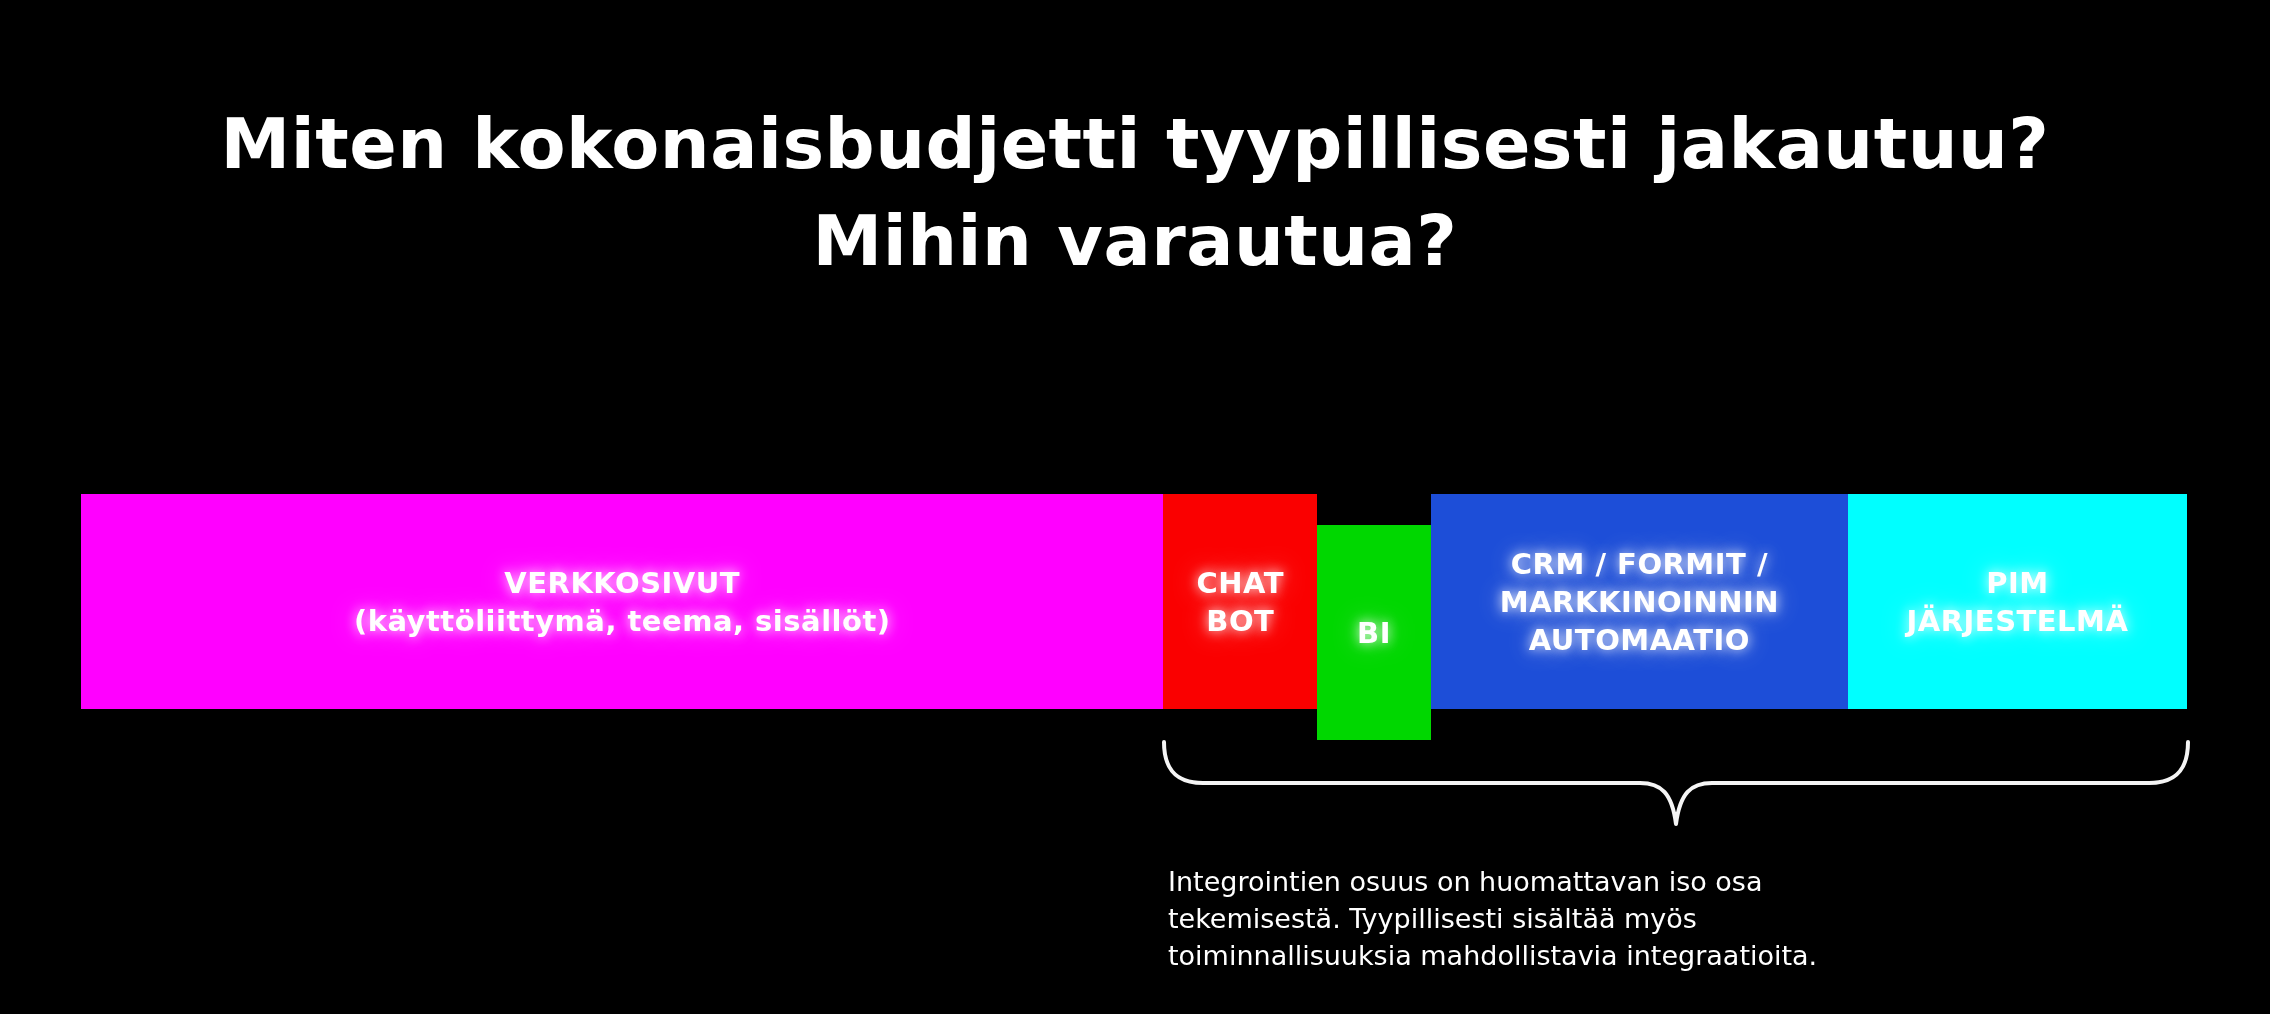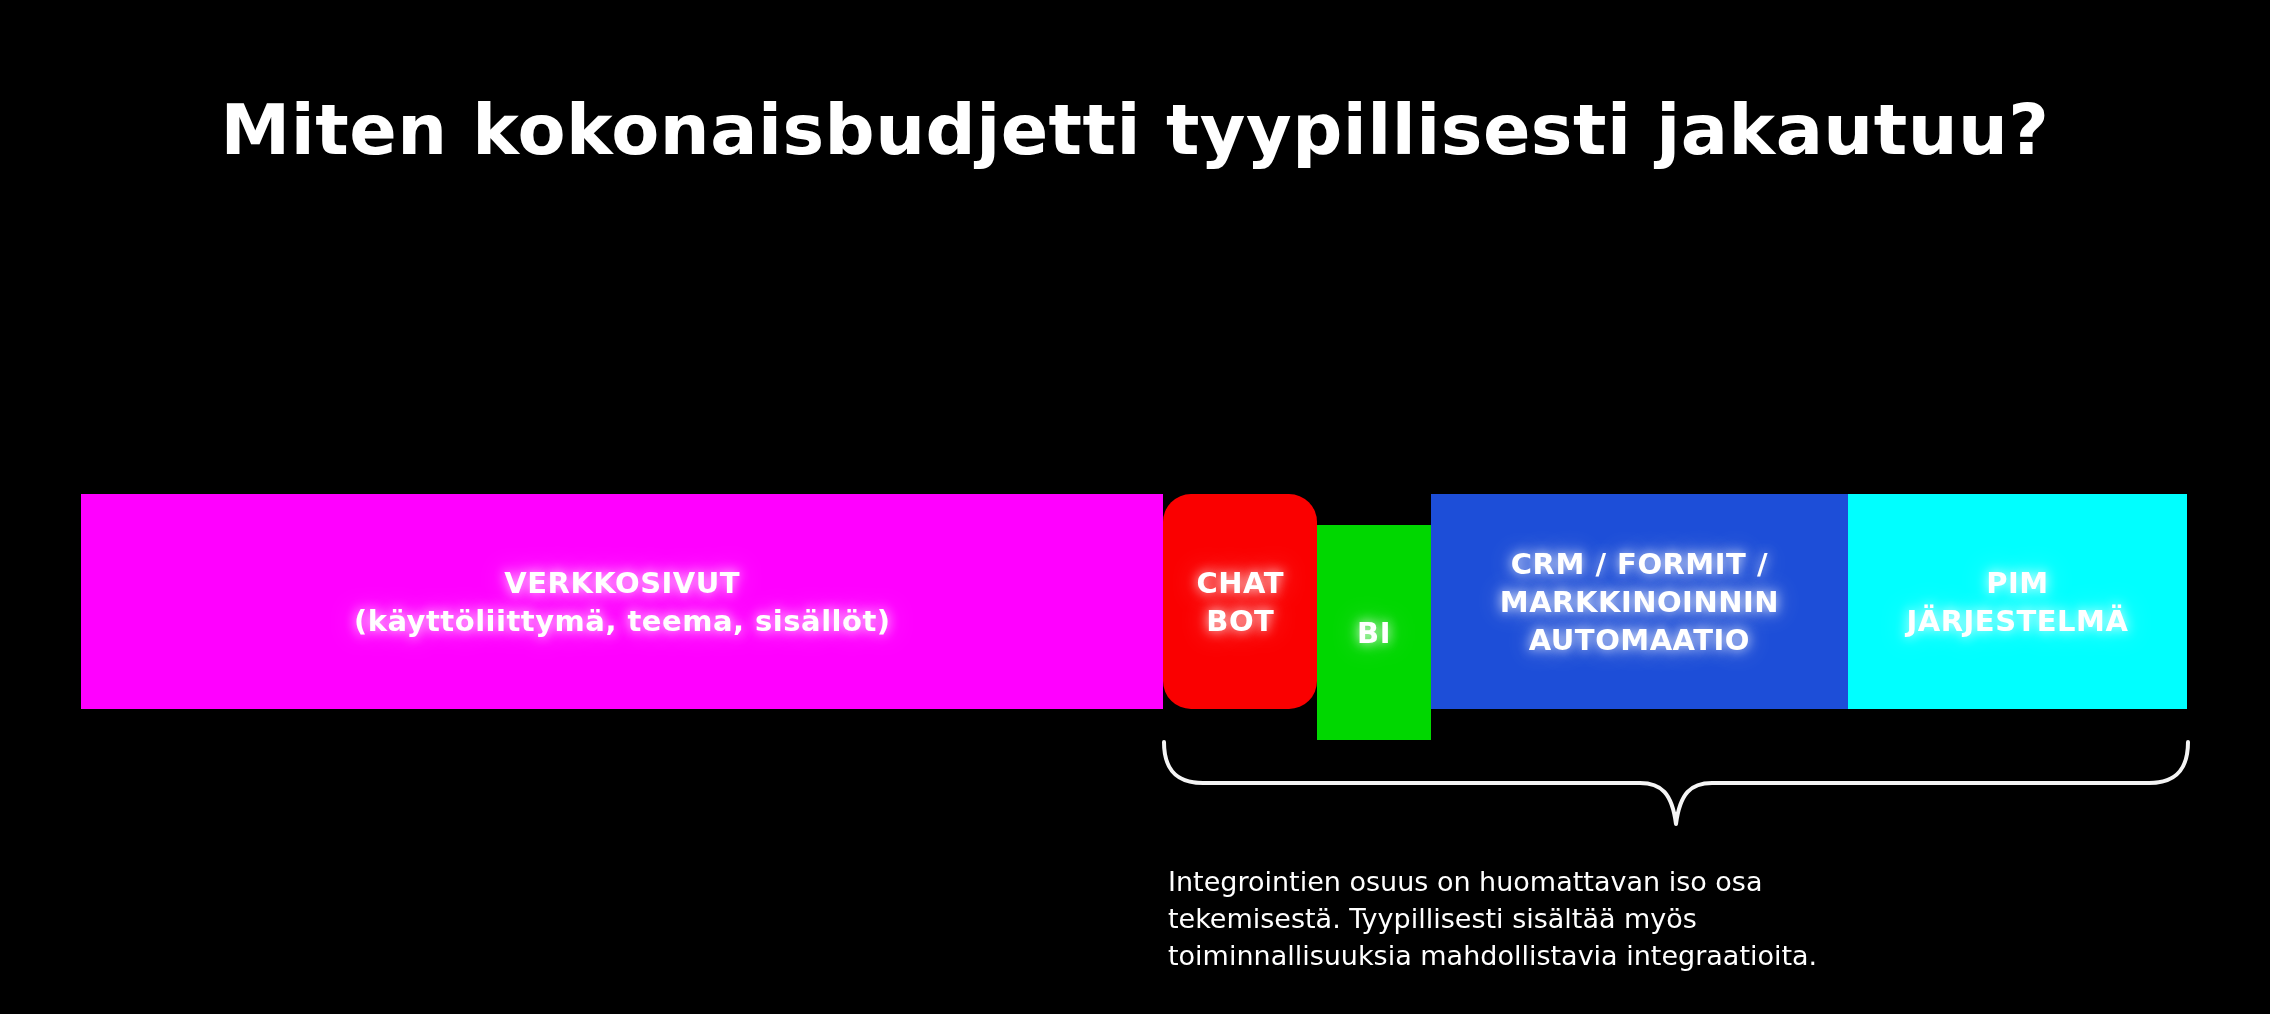--- a/index.html
+++ b/index.html
@@ -11,21 +11,21 @@
     position: relative;
     width: 2270px;
     height: 1014px;
     background: #000000;
     overflow: hidden;
     font-family: "DejaVu Sans", sans-serif;
     color: #FFFFFF;
   }
   .title {
     position: absolute;
-    top: 82px;
+    top: 96px;
     left: 0;
     width: 100%;
     text-align: center;
     font-size: 70px;
     font-weight: bold;
     line-height: 97px;
     letter-spacing: 0.5px;
     color: #FFFFFF;
   }
   .budget-bar {
@@ -74,28 +74,29 @@
     color: #FFFFFF;
   }
 </style>
 </head>
 <body>
 
 <div class="slide">
 
   <div class="title">
     <div>Miten kokonaisbudjetti tyypillisesti jakautuu?</div>
+    <div>Mihin varautua?</div>
   </div>
 
   <div class="budget-bar">
     <div class="seg" style="background: rgb(255, 0, 255); width: 51.4%;">
       <div class="seg-label">VERKKOSIVUT
 (käyttöliittymä, teema, sisällöt)</div>
     </div>
-    <div class="seg" style="background: rgb(250, 0, 0); width: 7.3%; border-radius: 28px;">
+    <div class="seg" style="background: rgb(250, 0, 0); width: 7.3%;">
       <div class="seg-label">CHAT
 BOT</div>
     </div>
     <div class="seg" style="background: rgb(0, 215, 0); width: 5.4%; margin-top: 31px;">
       <div class="seg-label">BI</div>
     </div>
     <div class="seg" style="background: #1d4ed8; width: 19.8%;">
       <div class="seg-label">CRM / FORMIT /
 MARKKINOINNIN
 AUTOMAATIO</div>

